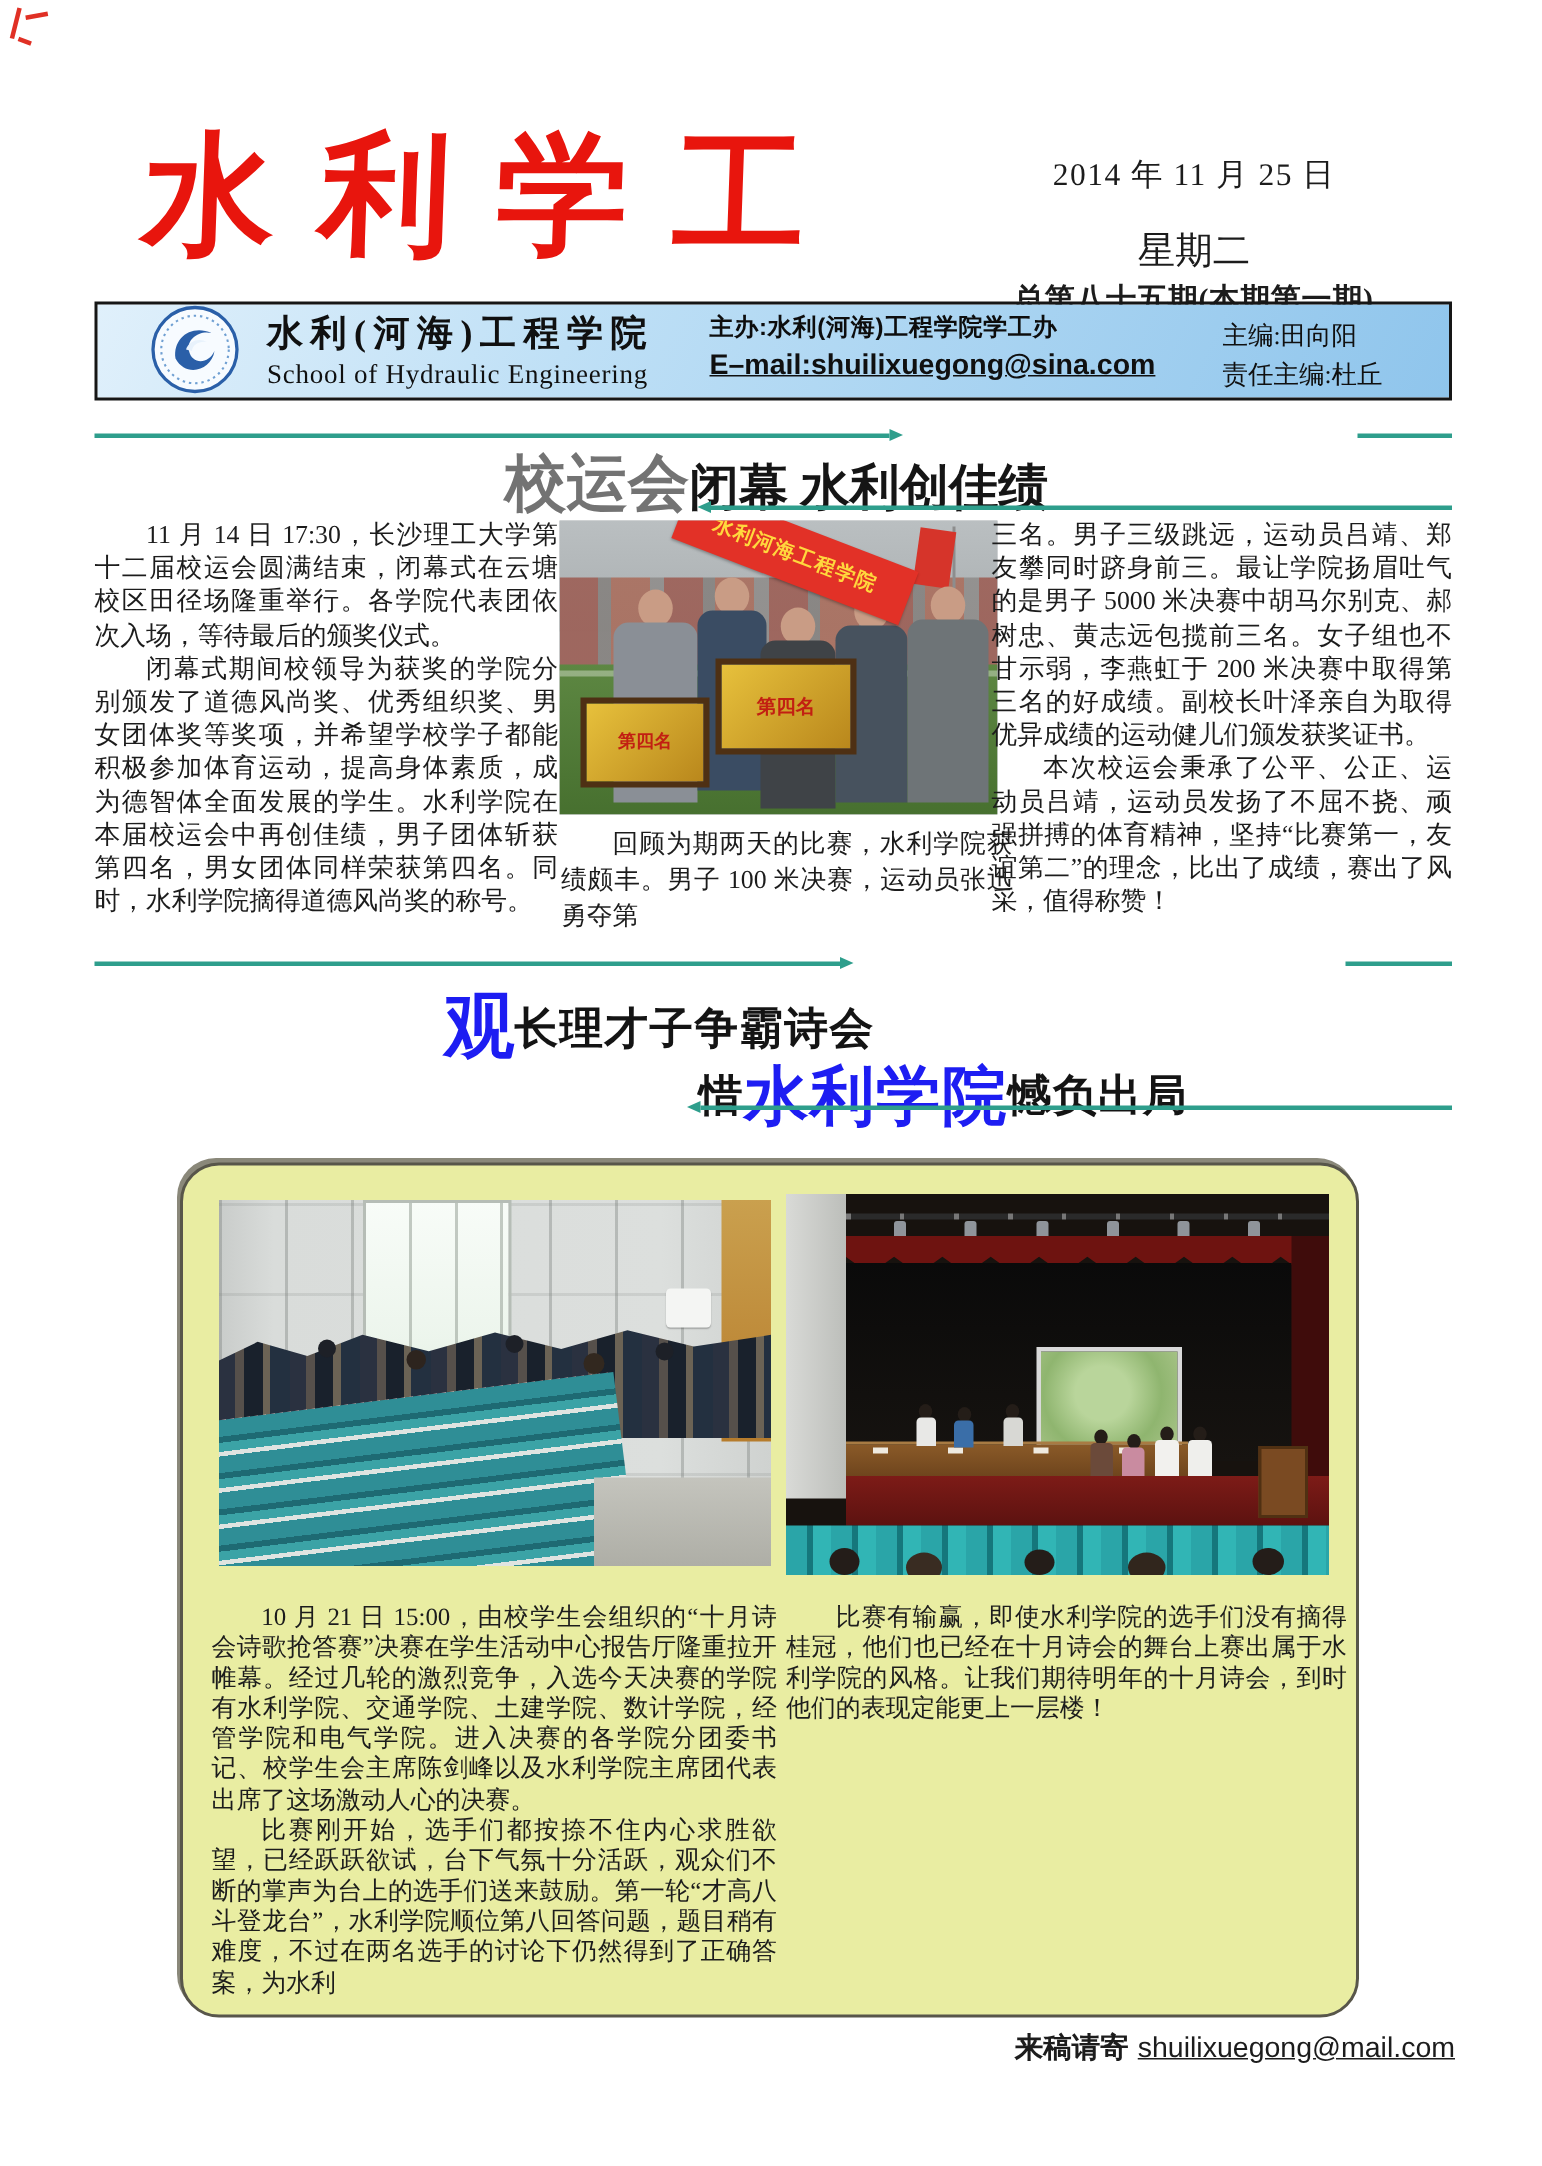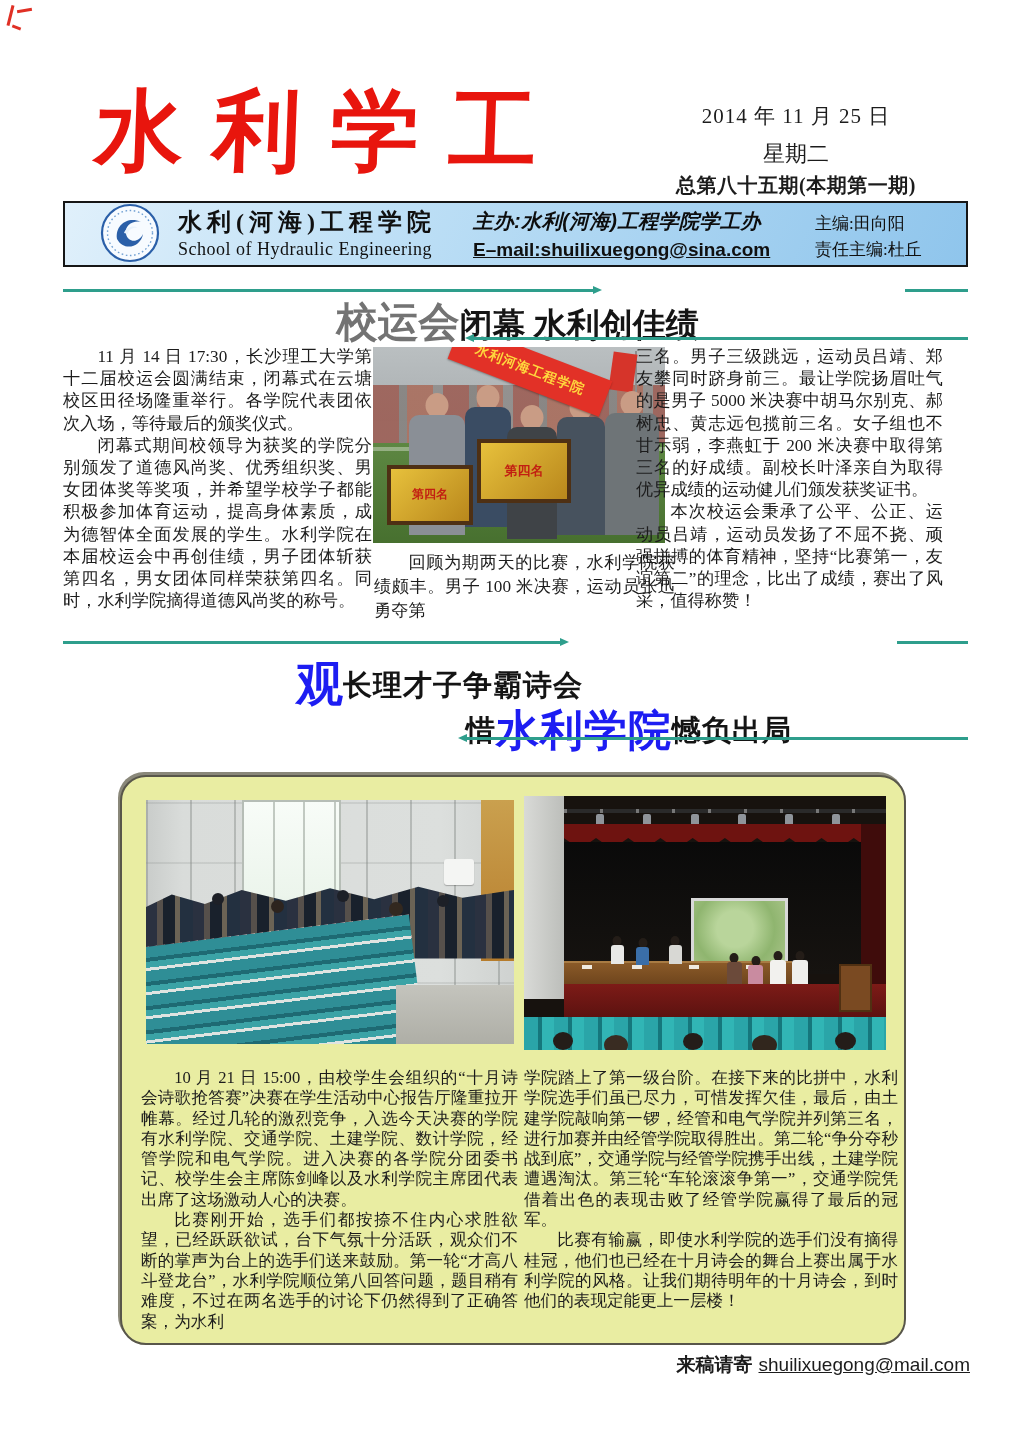--- a/index.html
+++ b/index.html
@@ -11,51 +11,51 @@
   .cm{position:absolute;background:#e03025;}
   .cm1{left:9px;top:5px;width:3px;height:21px;transform:rotate(14deg);}
   .cm2{left:17px;top:9px;width:15px;height:3px;transform:rotate(-10deg);}
   .cm3{left:12px;top:26px;width:9px;height:3px;transform:rotate(20deg);}
 
   
   .masthead{left:95px;top:84px;font-size:88px;line-height:1.1;font-weight:700;color:#e8150d;
             letter-spacing:30px;white-space:nowrap;transform:skewX(-2deg);}
   .datebox{left:602px;top:102px;width:388px;text-align:center;}
   .datebox .d1{font-size:21px;letter-spacing:1px;}
-  .datebox .d2{font-size:22px;margin-top:9px;}
+  .datebox .d2{font-size:25px;margin-top:20px;}
   .datebox .d3{font-size:20px;font-weight:700;margin-top:3px;letter-spacing:0.5px;}
 
   
   .bar{left:63px;top:201px;width:905px;height:66px;border:2px solid #161616;box-sizing:border-box;
        background:linear-gradient(115deg,#e0f0fb 0%,#bfe0f6 35%,#8fc5ec 100%);}
   .logo{left:100px;top:203px;width:60px;height:60px;}
   .school{left:178px;top:206px;}
   .school .cn{font-size:24px;font-weight:700;letter-spacing:5px;color:#101010;}
   .school .en{font-size:18px;color:#101010;margin-top:1px;letter-spacing:0.5px;}
   .orgblock{left:473px;top:208px;font-family:"Liberation Sans","DejaVu Sans",sans-serif;}
-  .orgblock .org{font-size:20px;font-weight:700;color:#0d0d0d;letter-spacing:0.5px;font-style:italic;}
+  .orgblock .org{font-size:16px;font-weight:700;color:#0d0d0d;letter-spacing:0.5px;}
   .orgblock .eml{font-size:19px;font-weight:600;color:#101010;text-decoration:underline;margin-top:4px;}
   .edblock{left:815px;top:211px;font-size:17px;line-height:1.55;color:#101010;}
 
   
   .rule{position:absolute;height:3px;background:#2e9e8c;}
   .tri-r{position:absolute;width:0;height:0;border-top:4px solid transparent;border-bottom:4px solid transparent;border-left:9px solid #2e9e8c;}
   .tri-l{position:absolute;width:0;height:0;border-top:4px solid transparent;border-bottom:4px solid transparent;border-right:9px solid #2e9e8c;}
 
   
   .title1{left:50%;top:295px;transform:translateX(-49%);white-space:nowrap;}
   .title1 .red{font-size:41px;font-weight:700;color:#737373;}
   .title1 .blk{font-size:33px;font-weight:700;color:#151515;}
 
   
   .col{position:absolute;text-align:justify;text-justify:inter-ideograph;word-break:break-all;}
   .col p{margin:0;text-indent:2em;}
   .col p.noindent{text-indent:0;}
   .a1l{left:63px;top:346px;width:309px;font-size:17.2px;line-height:22.2px;}
-  .a1r{left:636px;top:346px;width:307px;font-size:17.2px;line-height:22.2px;}
+  .a1r{left:661px;top:346px;width:307px;font-size:17.2px;line-height:22.2px;}
   .cap{left:374px;top:551px;width:301px;font-size:17.2px;line-height:24px;}
 
   
   .t2a{left:296px;top:653px;white-space:nowrap;}
   .t2b{left:466px;top:702px;white-space:nowrap;}
   .bubble{color:#1d1df2;font-weight:900;font-family:"Liberation Sans","DejaVu Sans",sans-serif;}
   .t2a .bubble{font-size:47px;vertical-align:-5px;}
   .t2b .bubble{font-size:43px;vertical-align:-5px;letter-spacing:1px;}
   .t2blk{font-size:29px;font-weight:800;color:#141414;font-family:"Liberation Sans","DejaVu Sans",sans-serif;letter-spacing:1px;}
 
@@ -313,21 +313,20 @@
     <div class="s-ahead" style="left:44%;bottom:0;width:20px;height:17px;"></div>
     <div class="s-ahead" style="left:63%;bottom:-2%;width:25px;height:20px;background:#31261d;"></div>
     <div class="s-ahead" style="left:86%;bottom:0;width:21px;height:18px;"></div>
   </div>
 
   <div class="col bleft">
     <p>10 月 21 日 15:00，由校学生会组织的“十月诗会诗歌抢答赛”决赛在学生活动中心报告厅隆重拉开帷幕。经过几轮的激烈竞争，入选今天决赛的学院有水利学院、交通学院、土建学院、数计学院，经管学院和电气学院。进入决赛的各学院分团委书记、校学生会主席陈剑峰以及水利学院主席团代表出席了这场激动人心的决赛。</p>
     <p>比赛刚开始，选手们都按捺不住内心求胜欲望，已经跃跃欲试，台下气氛十分活跃，观众们不断的掌声为台上的选手们送来鼓励。第一轮“才高八斗登龙台”，水利学院顺位第八回答问题，题目稍有难度，不过在两名选手的讨论下仍然得到了正确答案，为水利</p>
   </div>
   <div class="col bright">
-    <p class="noindent">学院踏上了第一级台阶。在接下来的比拼中，水利学院选手们虽已尽力，可惜发挥欠佳，最后，由土建学院敲响第一锣，经管和电气学院并列第三名，进行加赛并由经管学院取得胜出。第二轮“争分夺秒战到底”，交通学院与经管学院携手出线，土建学院遭遇淘汰。第三轮“车轮滚滚争第一”，交通学院凭借着出色的表现击败了经管学院赢得了最后的冠军。</p>
     <p>比赛有输赢，即使水利学院的选手们没有摘得桂冠，他们也已经在十月诗会的舞台上赛出属于水利学院的风格。让我们期待明年的十月诗会，到时他们的表现定能更上一层楼！</p>
   </div>
 
   <div class="abs footer">
     <span class="lbl">来稿请寄</span><span class="fml">shuilixuegong@mail.com</span>
   </div>
 
 </div>
 
 </body></html>

